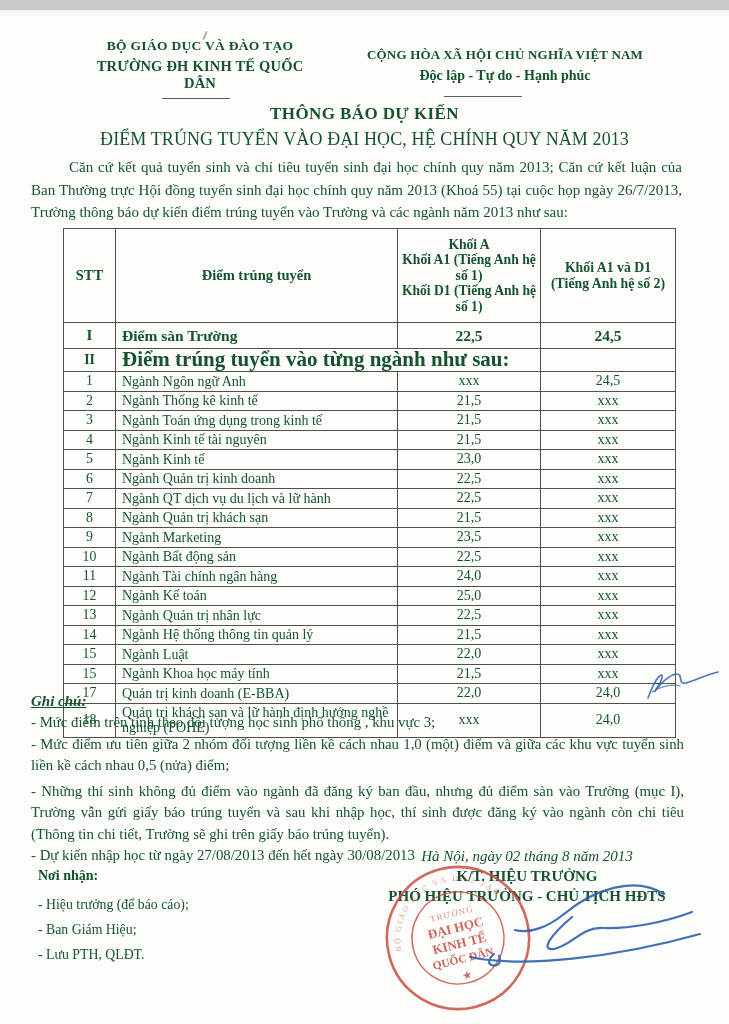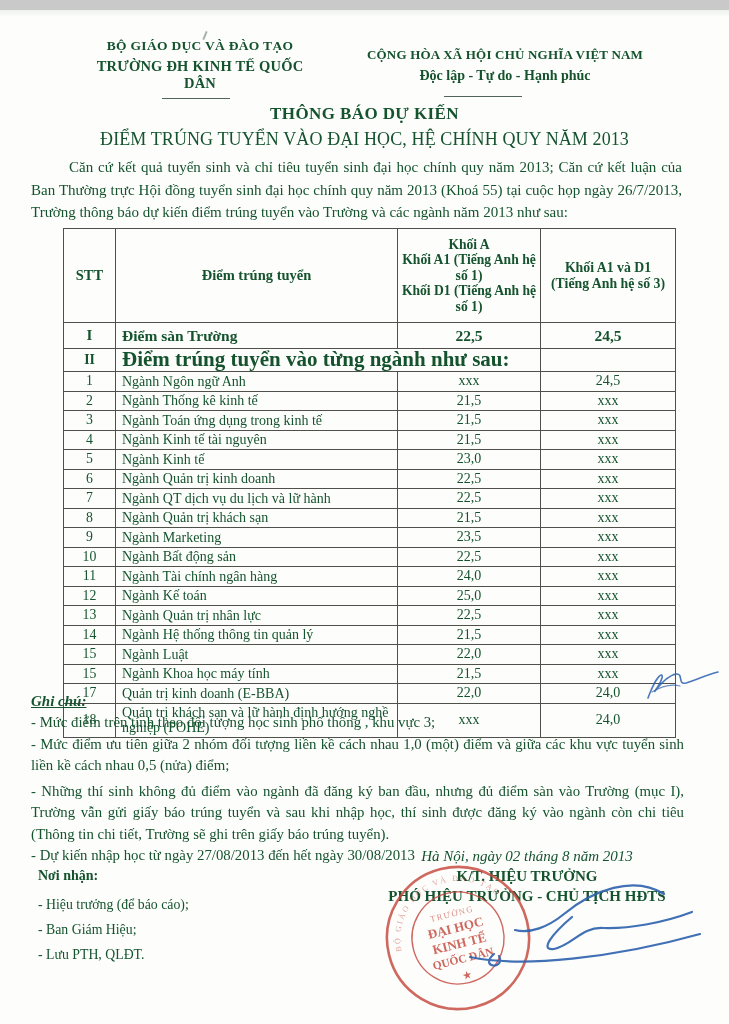--- a/index.html
+++ b/index.html
@@ -114,21 +114,21 @@
         <col style="width:135px">
     </colgroup>
     <thead>
       <tr>
         <th class="h-stt">STT</th>
         <th class="h-name">Điểm trúng tuyển</th>
         <th class="h-multi">Khối A
 Khối A1 (Tiếng Anh hệ số 1)
 Khối D1 (Tiếng Anh hệ số 1)</th>
         <th class="h-multi2">Khối A1 và D1
-(Tiếng Anh hệ số 3)</th>
+(Tiếng Anh hệ số 2)</th>
       </tr>
     </thead>
     <tbody>
       <tr class="row-floor">
         <td class="c-stt">I</td>
         <td class="c-name">Điểm sàn Trường</td>
         <td class="c-val">22,5</td>
         <td class="c-val">24,5</td>
       </tr>
       <tr class="row-section">

